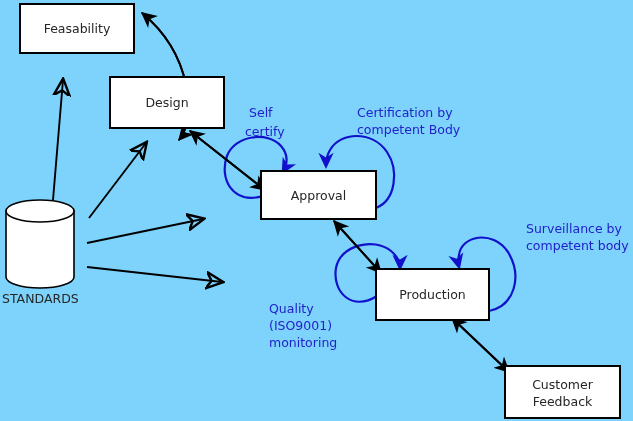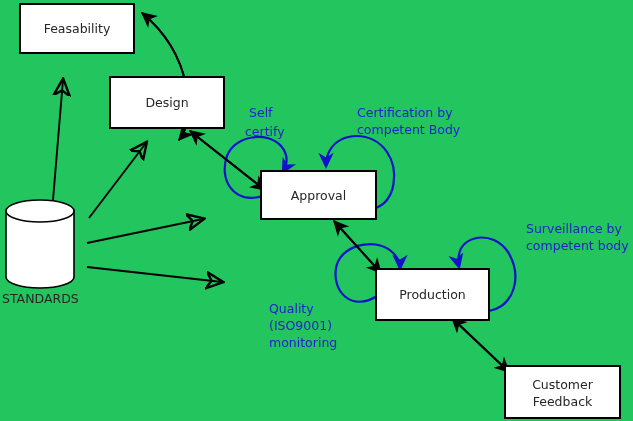--- a/index.html
+++ b/index.html
@@ -8,21 +8,21 @@
     padding: 0;
     background: #ffffff;
   }
   body {
     font-family: "DejaVu Sans", "Liberation Sans", sans-serif;
   }
   #diagram-root {
     position: relative;
     width: 633px;
     height: 421px;
-    background: #22c55e;
+    background: #7dd3fc;
     overflow: hidden;
   }
   #diagram-svg {
     position: absolute;
     top: 0;
     left: 0;
     width: 633px;
     height: 421px;
     display: block;
   }

